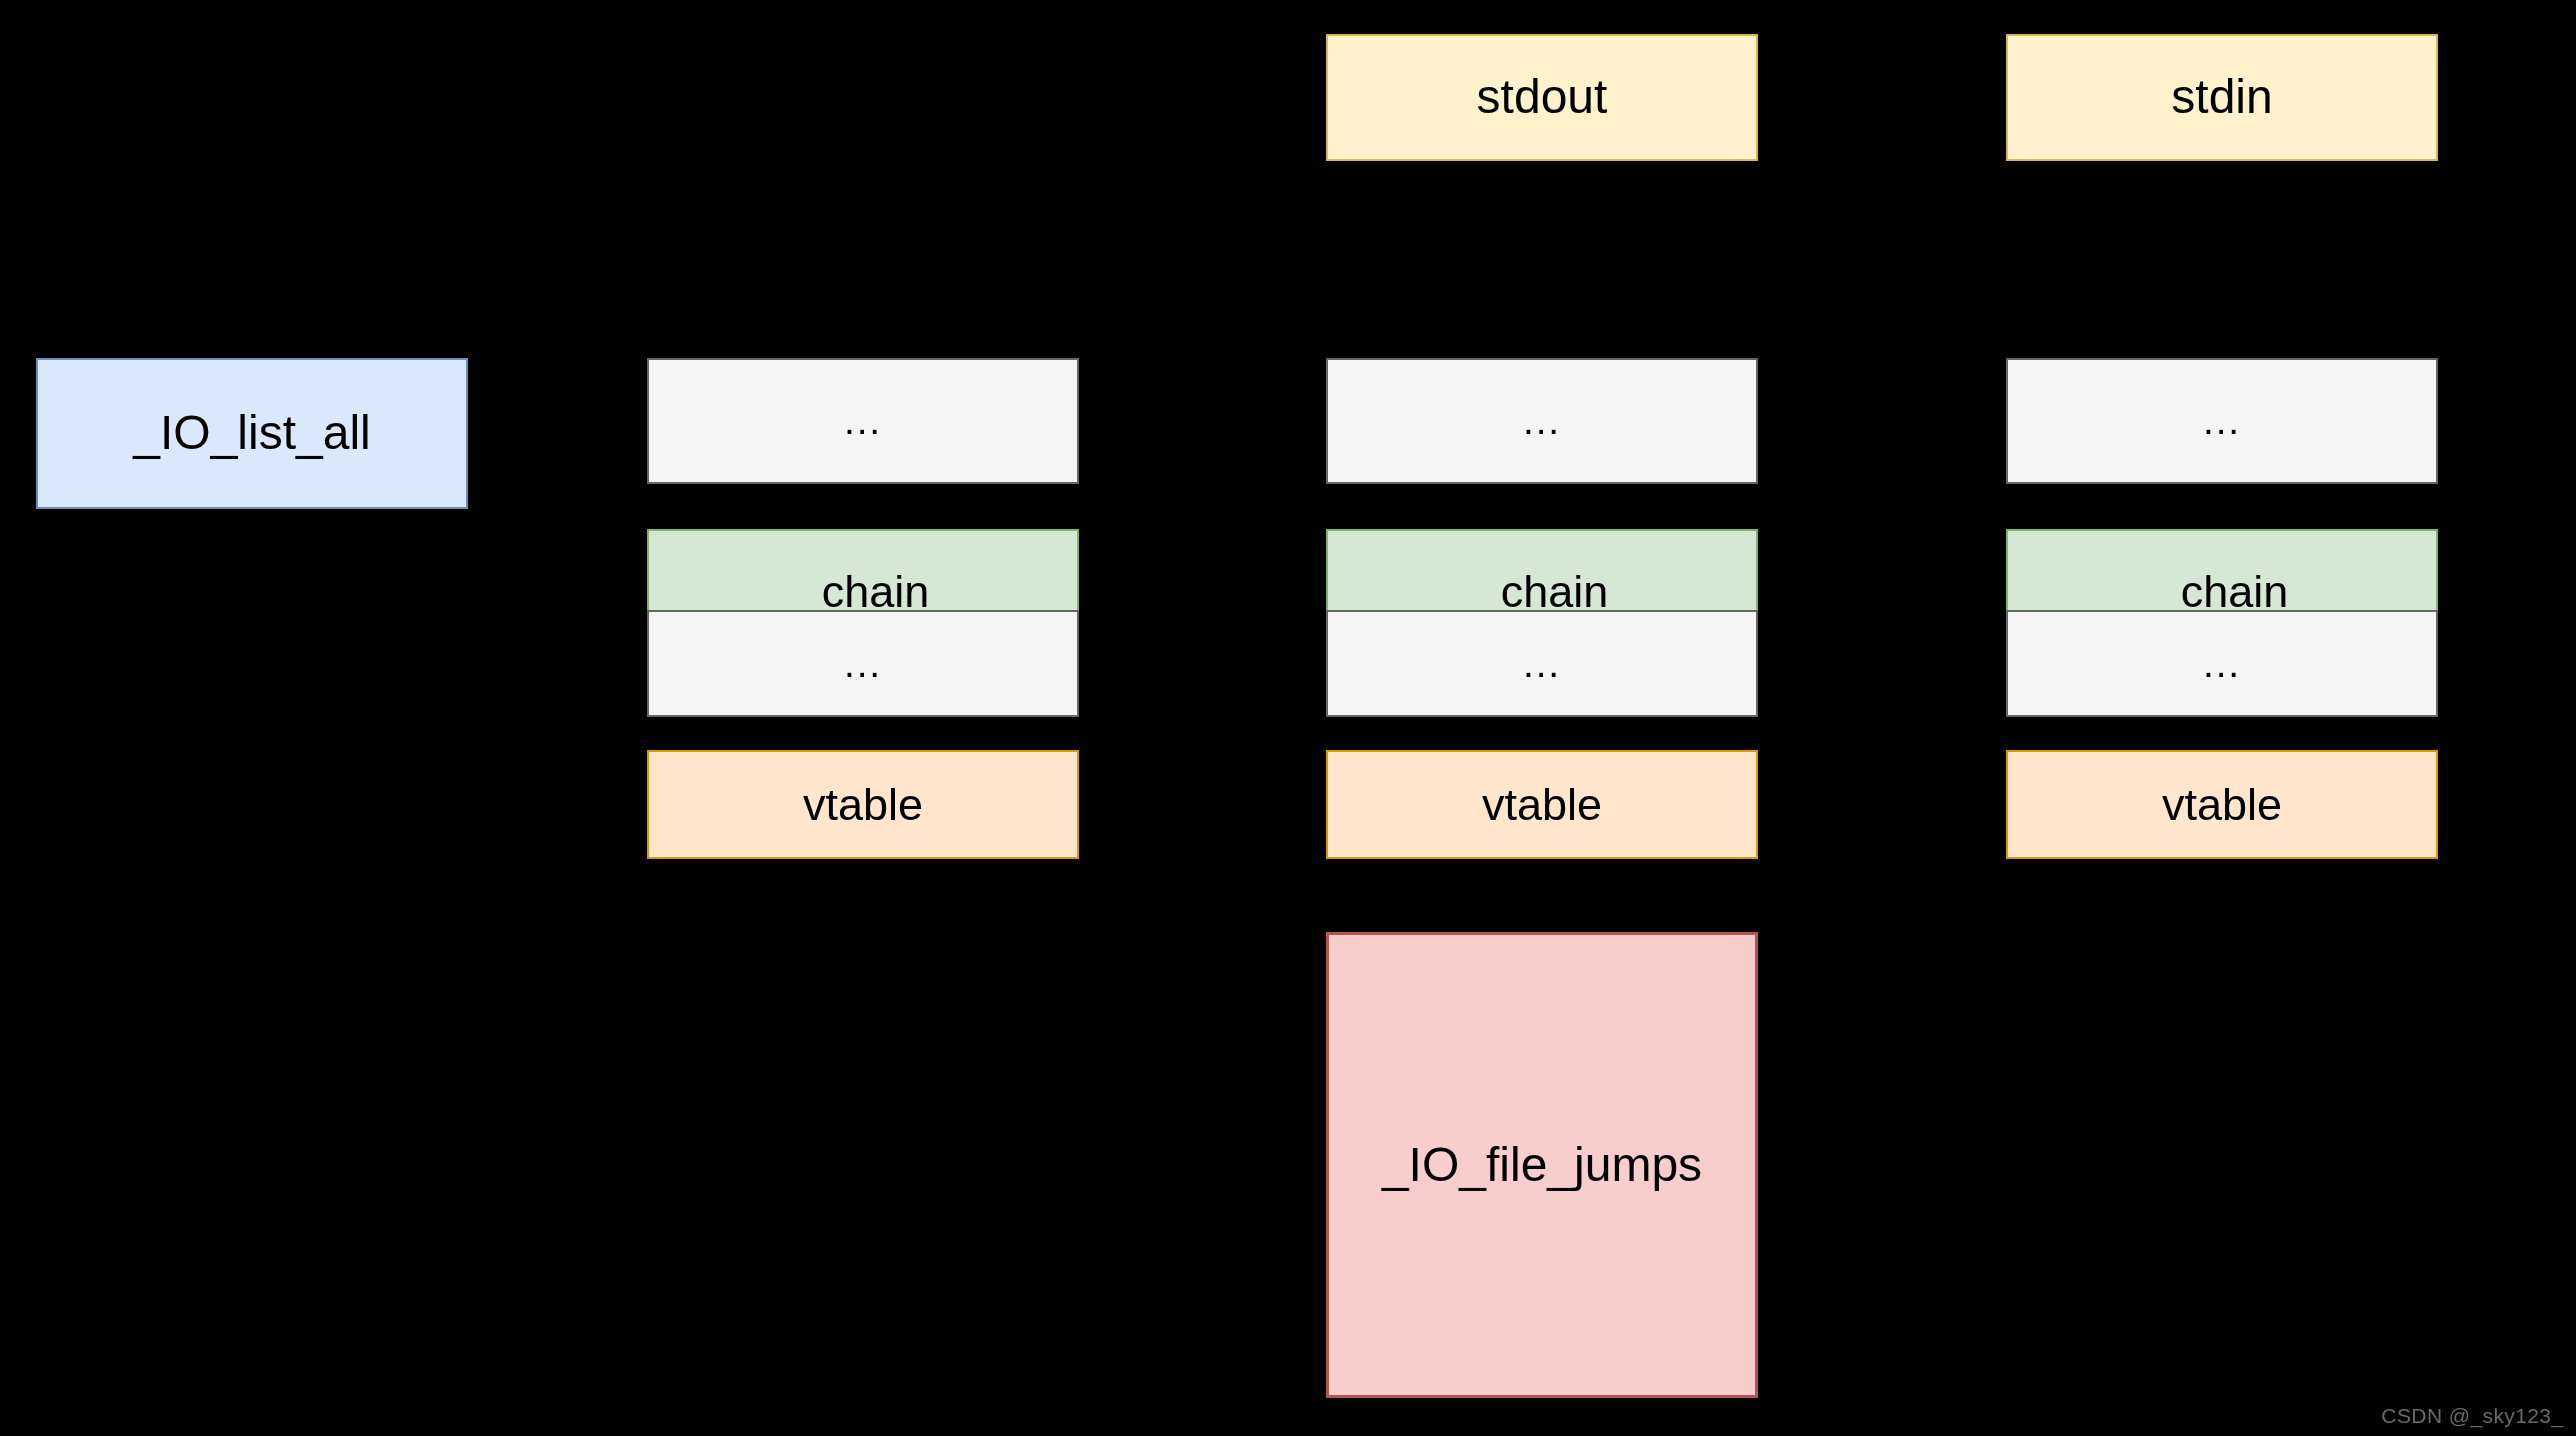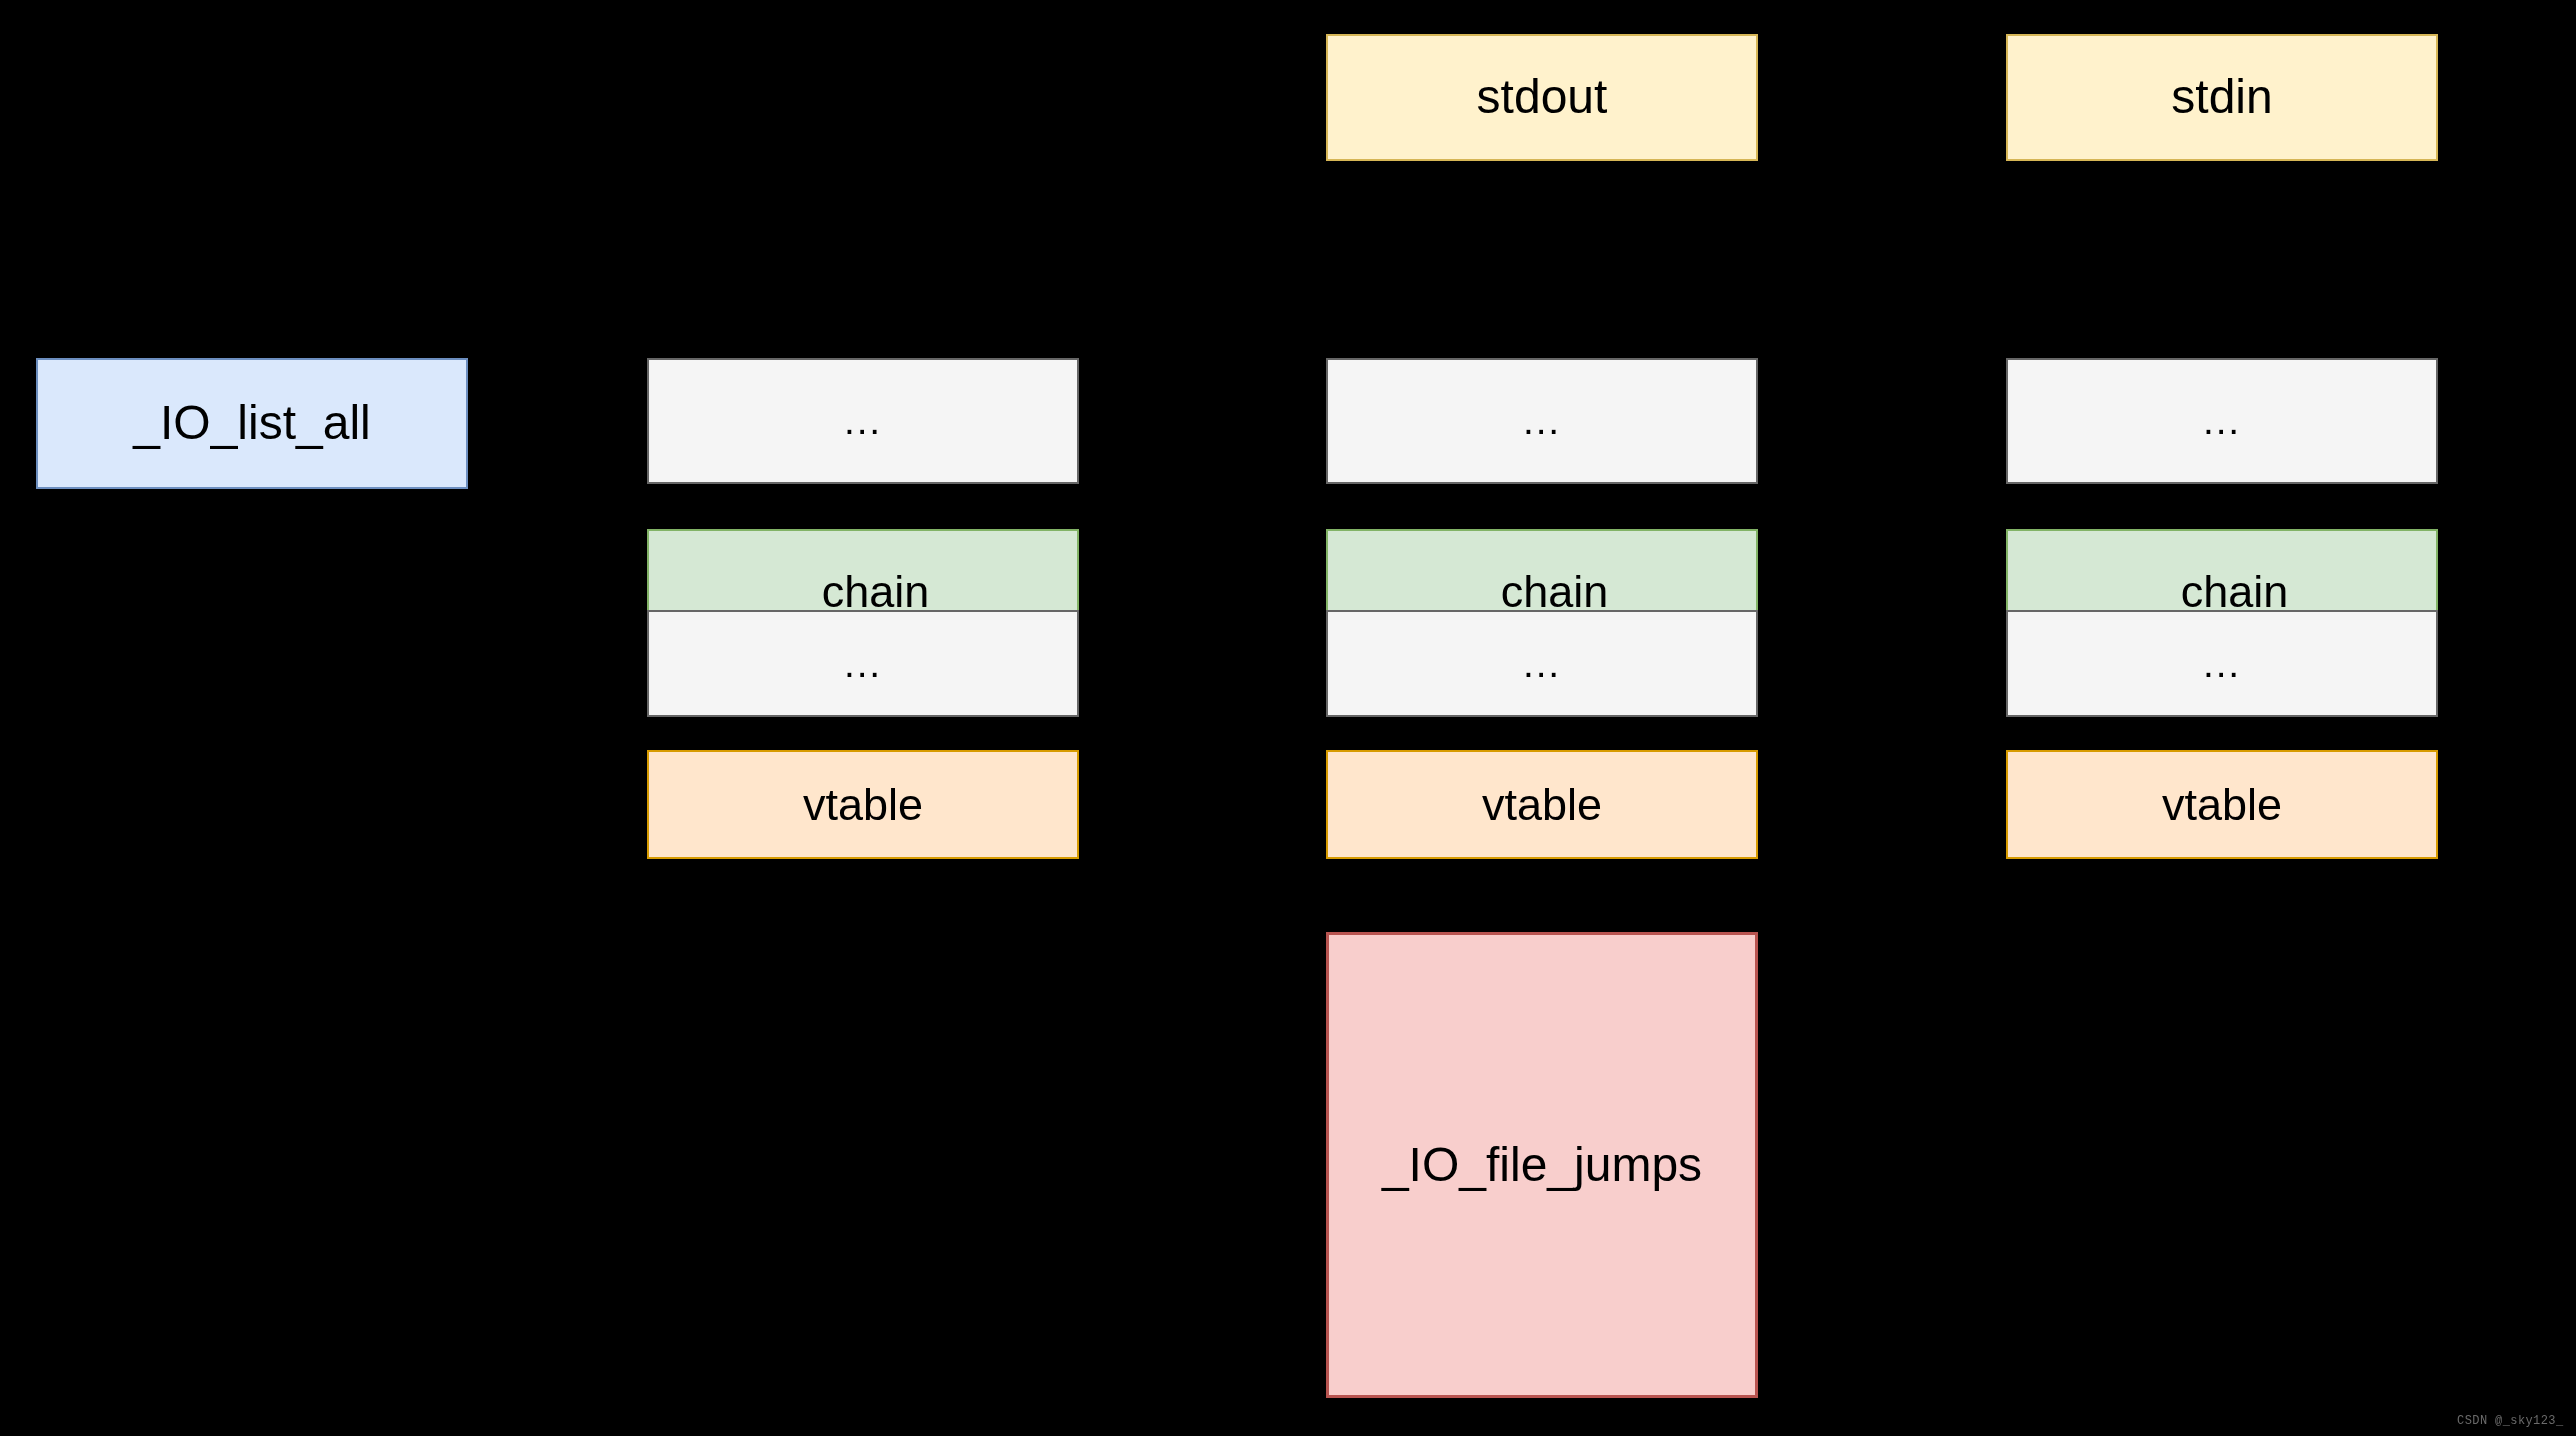--- a/index.html
+++ b/index.html
@@ -44,21 +44,21 @@
   }
   .stream-header.pos-stderr { left: 611px; }
   .stream-header.pos-stdout { left: 1326px; }
   .stream-header.pos-stdin  { left: 2006px; }
 
   
   .io-list-all {
     left: 36px;
     top: 358px;
     width: 432px;
-    height: 131px;
+    height: 151px;
     background: #DAE8FC;
     border: 2.7px solid #6C8EBF;
     font-size: 48px;
   }
 
   
   .struct-col {
     position: absolute;
     top: 358px;
     width: 432px;
@@ -111,24 +111,24 @@
     background: #F8CECC;
     border: 3.6px solid #B85450;
     font-size: 48px;
   }
 
   
   .watermark {
     position: absolute;
     right: 12.5px;
     bottom: 9px;
-    font-size: 12px;
+    font-size: 21px;
     color: #6a6a6a;
     letter-spacing: 0.4px;
-    font-family: Liberation Mono, monospace;
+    font-family: Liberation Sans, sans-serif;
   }
 </style>
 </head>
 <body>
 
 <div id="canvas">
 
 
   <div class="box stream-header pos-stdout">
     <span>stdout</span>

